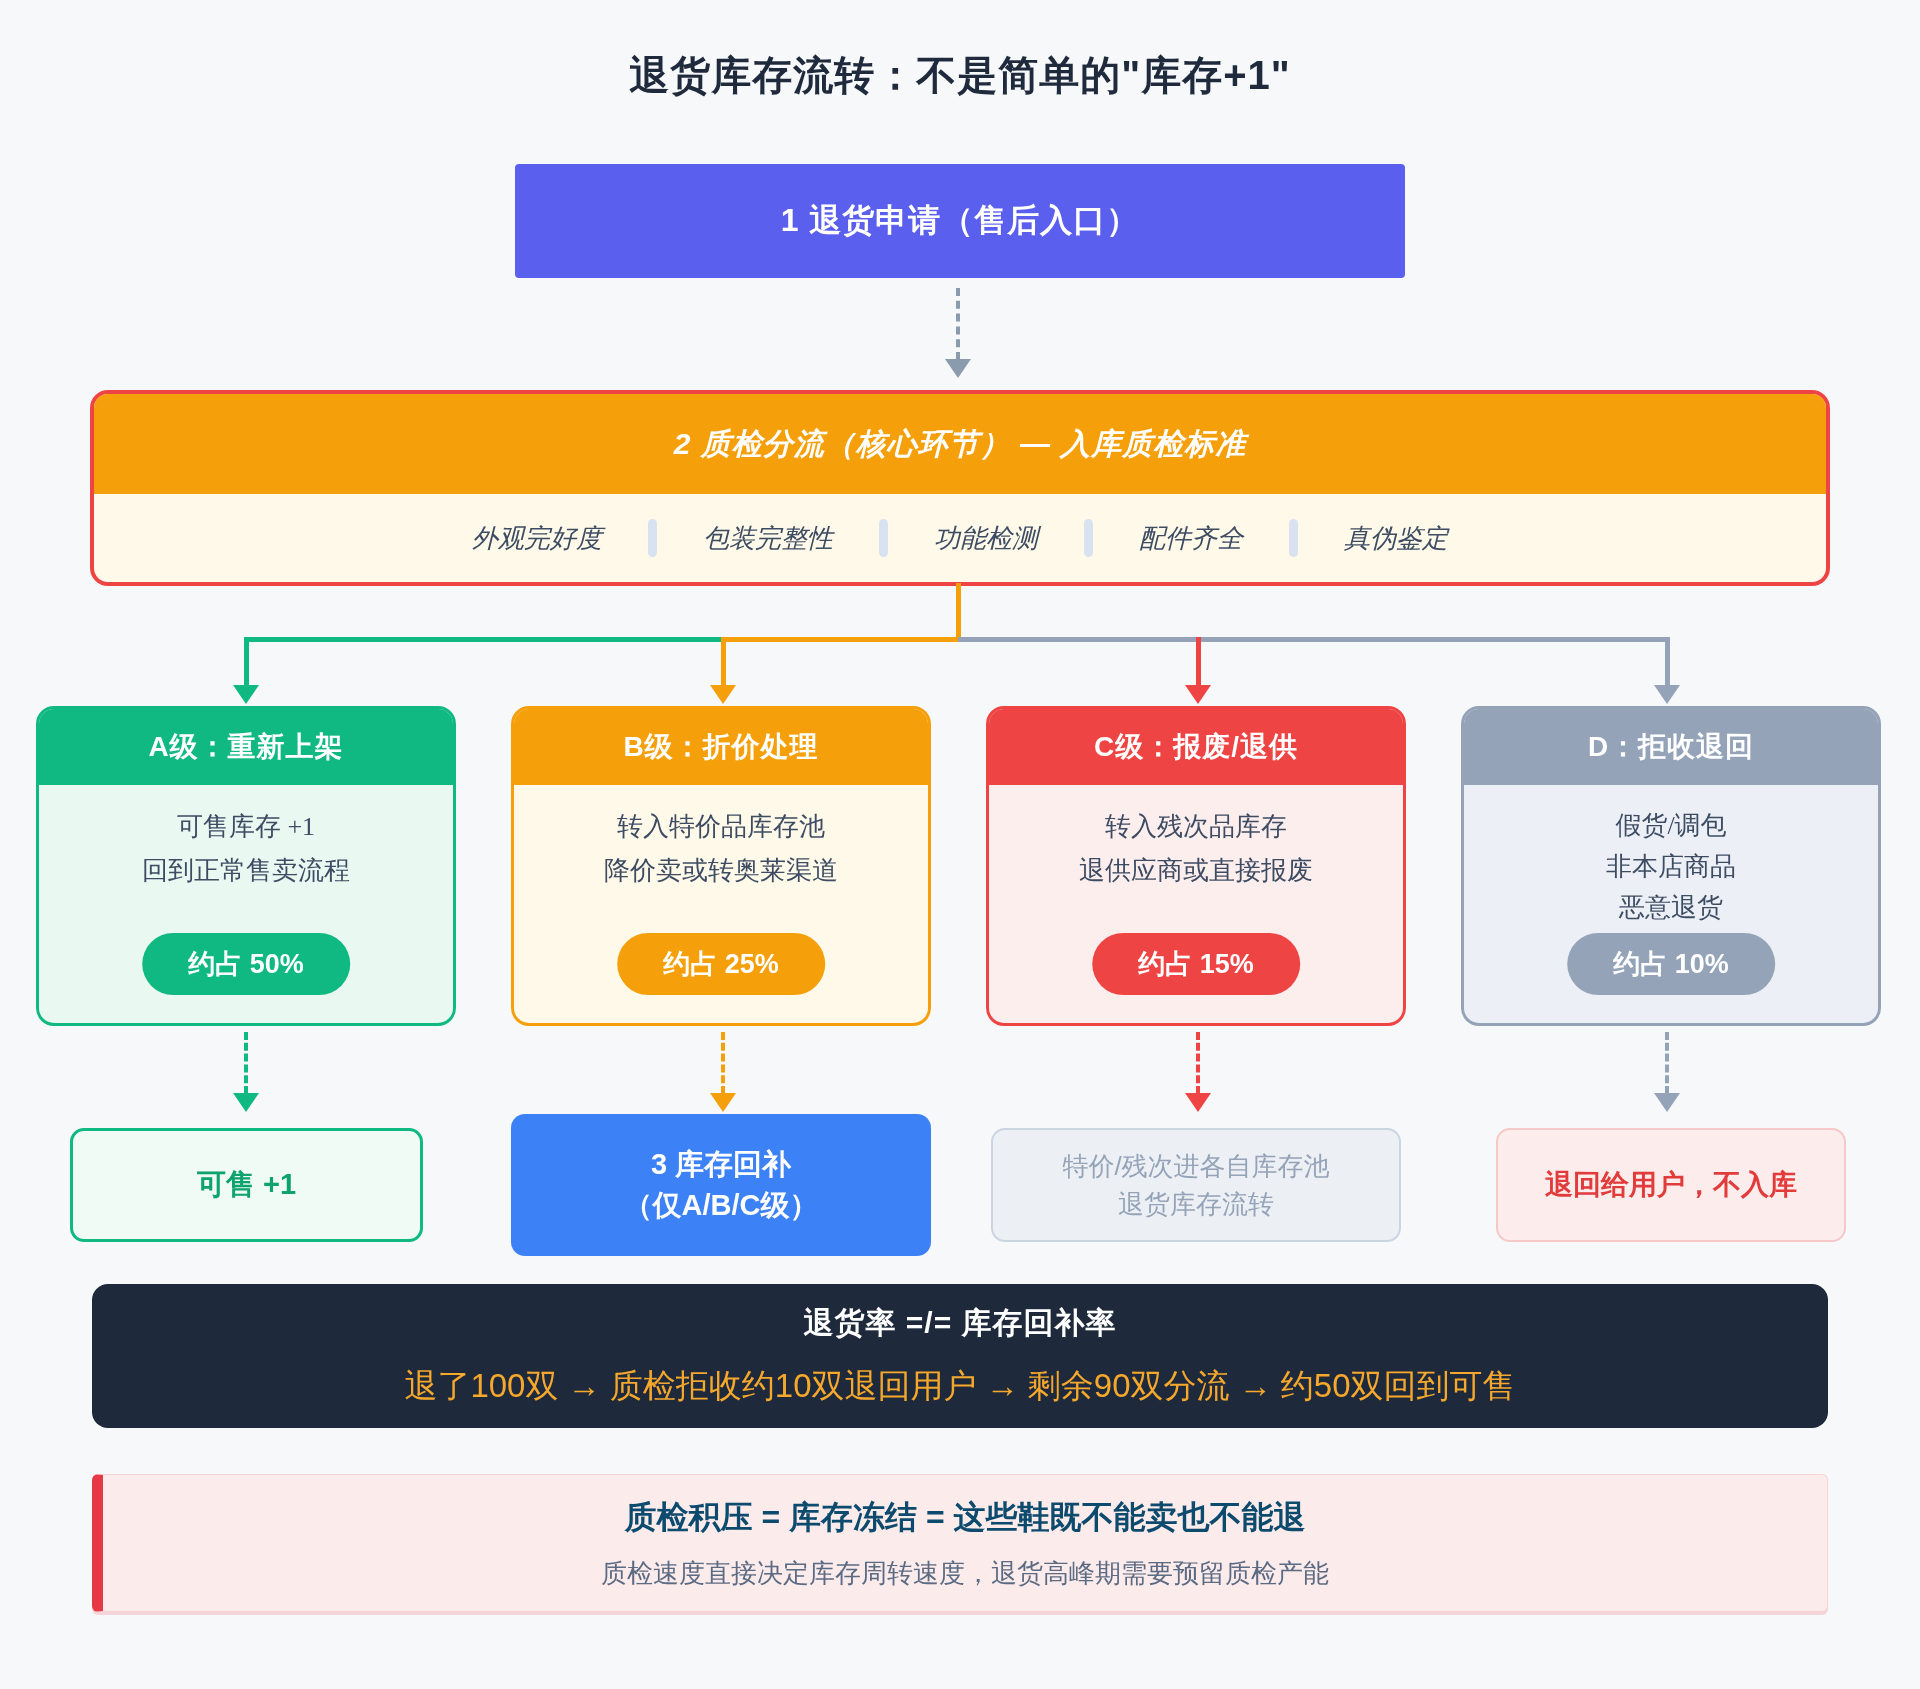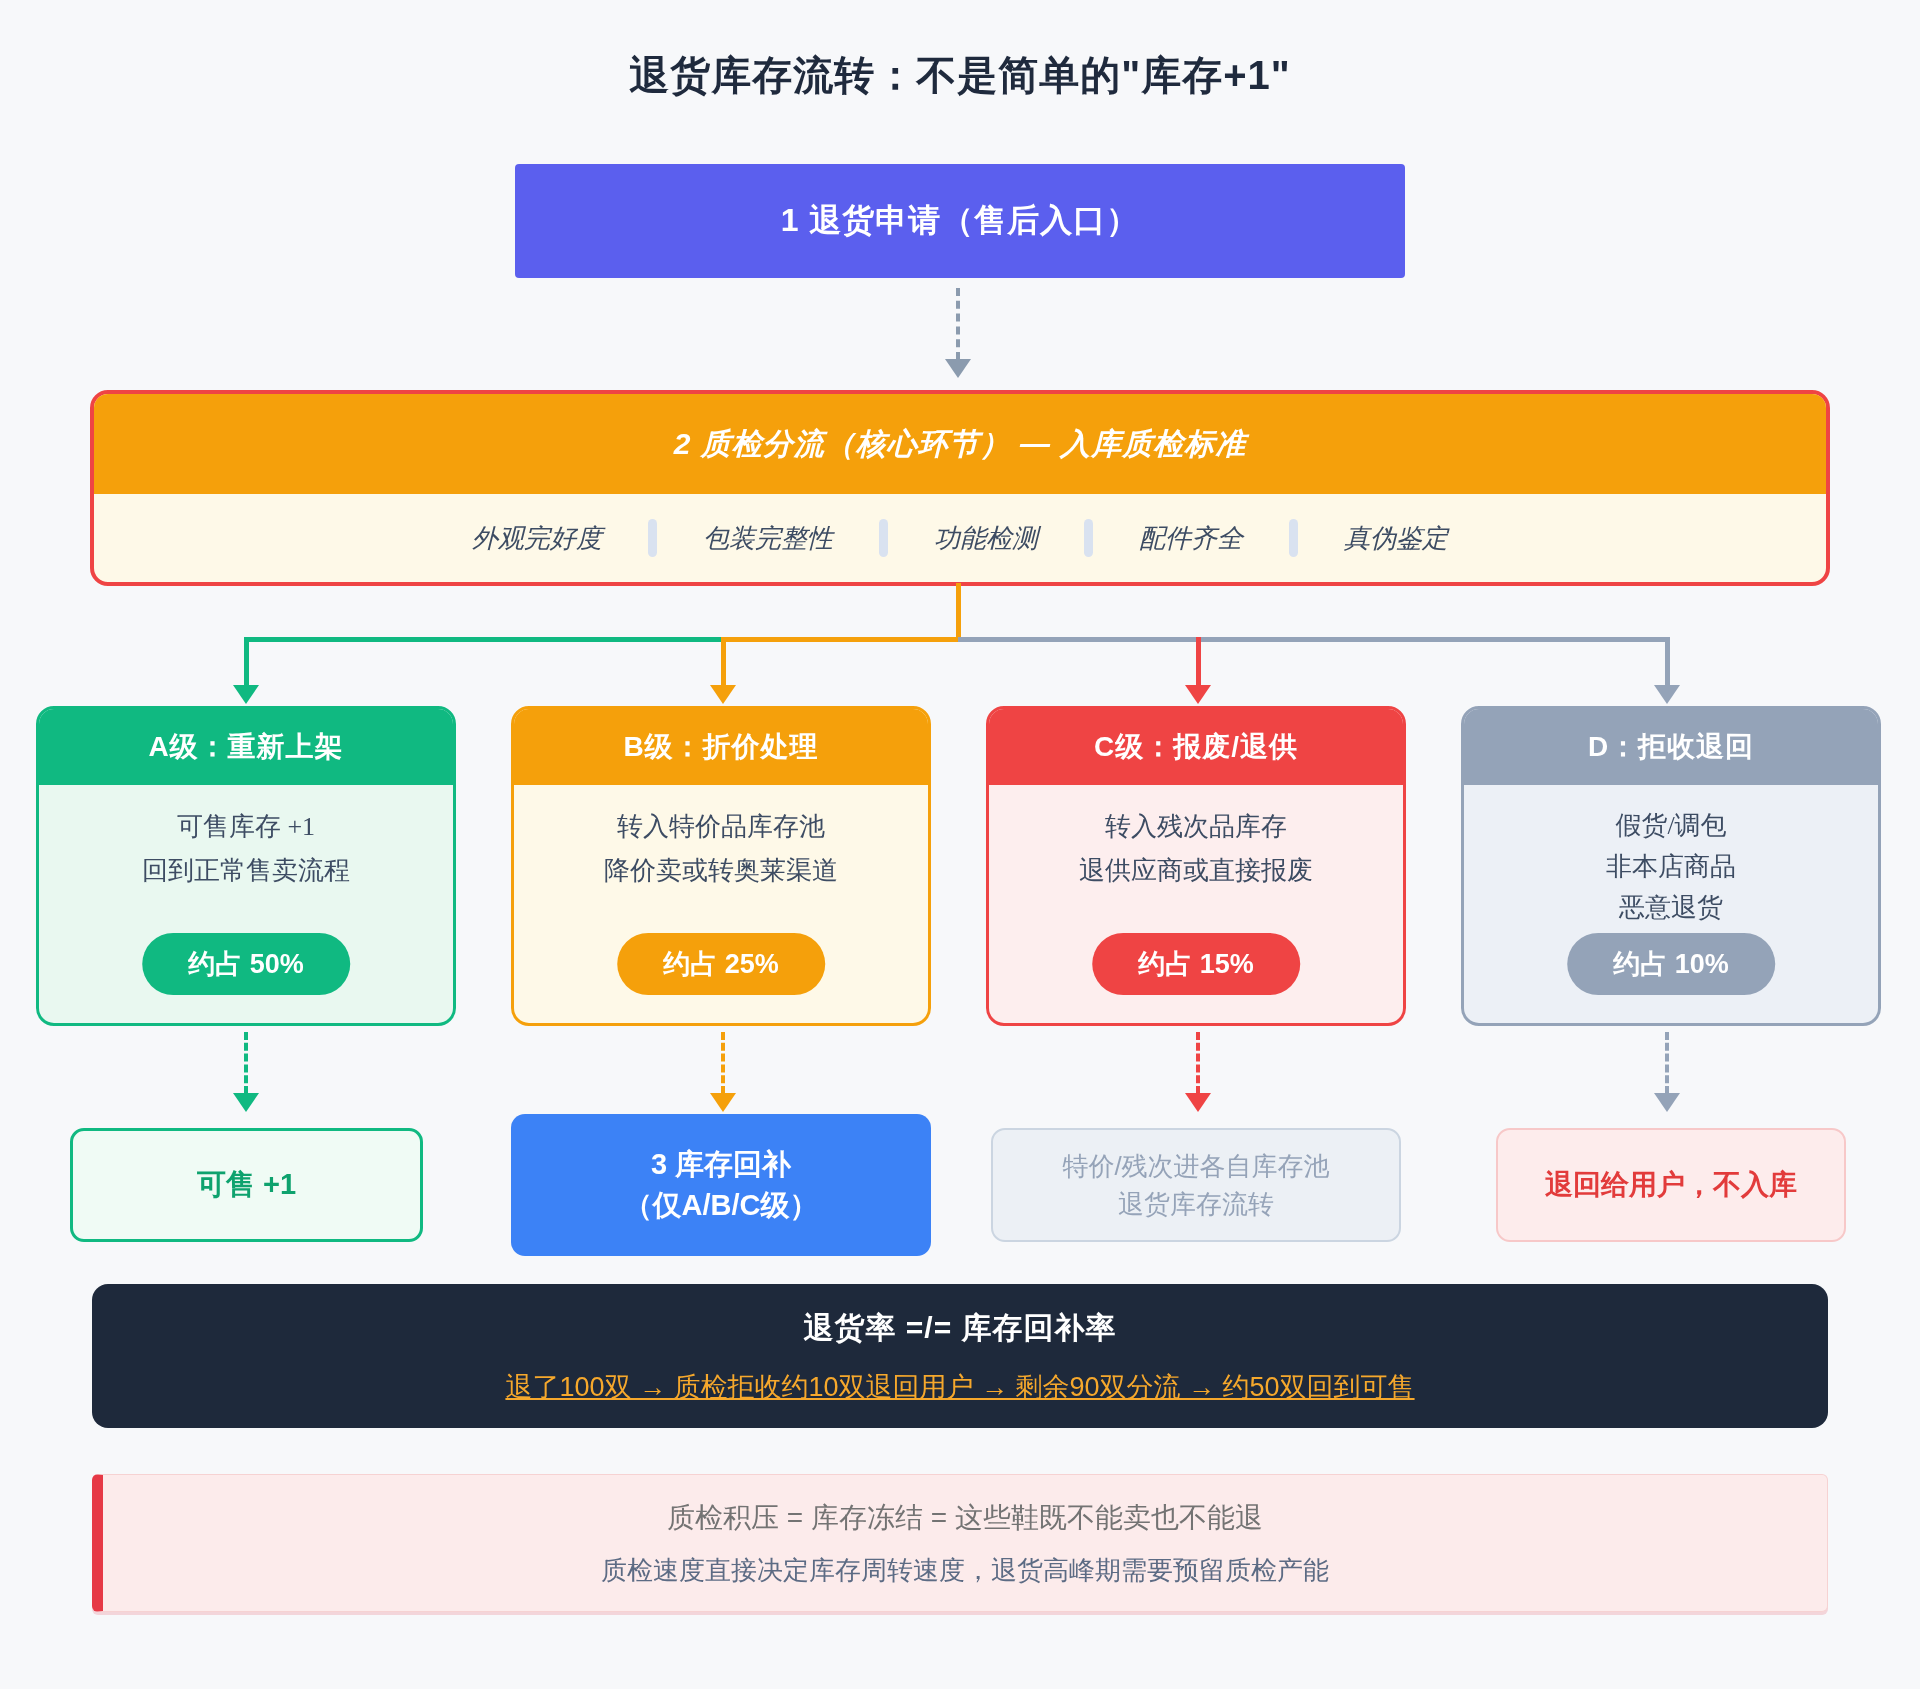--- a/index.html
+++ b/index.html
@@ -171,36 +171,36 @@
   
   .summary {
     position: absolute;
     left: 92px; top: 1284px; width: 1736px; height: 144px;
     background: #1E293B; border-radius: 16px;
     display: flex; flex-direction: column;
     align-items: center; justify-content: center;
     gap: 20px;
   }
   .summary-title { color: #fff; font-size: 30px; font-weight: bold; letter-spacing: 1px; }
-  .summary-detail { color: #F6A82C; font-size: 27px; text-decoration: underline; }
+  .summary-detail { color: #F6A82C; font-size: 33px; }
 
   
   .warning {
     position: absolute;
     left: 92px; top: 1474px; width: 1736px; height: 138px;
     background: #FCEBEB;
     border: 1px solid #F6D2D2;
     border-left: 11px solid #E63946;
     border-radius: 6px;
     box-shadow: 0 3px 0 rgba(230, 57, 70, 0.18);
     display: flex; flex-direction: column;
     align-items: center; justify-content: center;
     gap: 16px; text-align: center;
   }
-  .warning-title { color: #737373; font-size: 28px; font-weight: normal; }
+  .warning-title { color: #0c4a6e; font-size: 32px; font-weight: bold; }
   .warning-detail { color: #5C6B84; font-size: 26px; }
 </style>
 </head>
 <body>
 
 <div class="canvas">
 
   <div class="page-title">退货库存流转：不是简单的"库存+1"</div>
 
   <div class="step1">1 退货申请（售后入口）</div>

